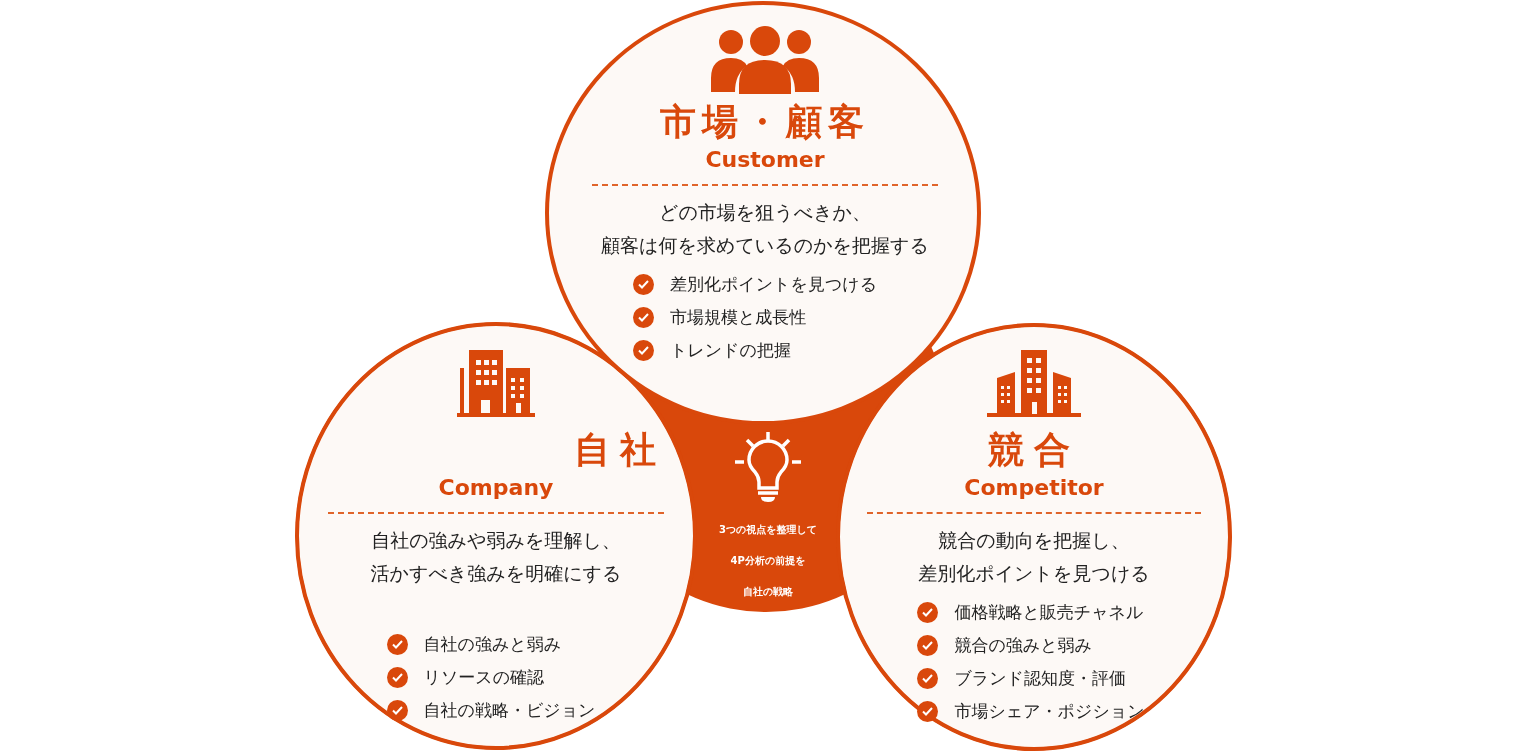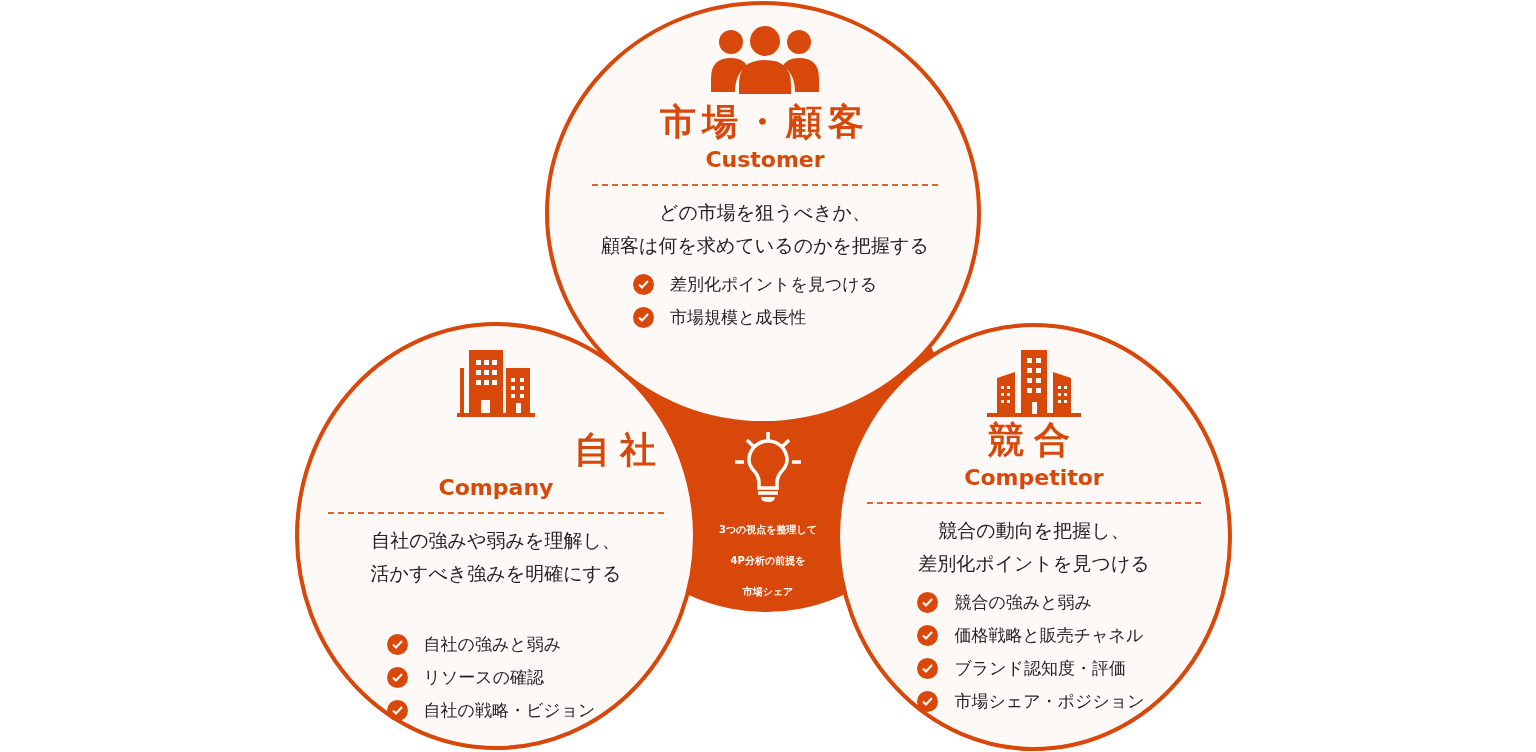--- a/index.html
+++ b/index.html
@@ -58,20 +58,28 @@
         </span>
         <span>差別化ポイントを見つける</span>
       </li>
     <li>
         <span class="chk">
           <svg width="11" height="9" viewBox="0 0 11 9">
             <path d="M1 4.5 L4 7.5 L10 1" fill="none" stroke="#fff" stroke-width="2"></path>
           </svg>
         </span>
         <span>市場規模と成長性</span>
+      </li>
+    <li>
+        <span class="chk">
+          <svg width="11" height="9" viewBox="0 0 11 9">
+            <path d="M1 4.5 L4 7.5 L10 1" fill="none" stroke="#fff" stroke-width="2"></path>
+          </svg>
+        </span>
+        <span>トレンドの把握</span>
       </li>
   </ul>
 </div>
 
 <div class="block" style="left:326px; top:348px; width:340px;">
   <svg class="icon" width="78" height="70" viewBox="0 0 78 70">
     <rect x="3" y="20" width="4" height="46" fill="#d9480b"></rect>
     <rect x="12" y="2" width="34" height="64" fill="#d9480b"></rect>
     <rect x="49" y="20" width="24" height="46" fill="#d9480b"></rect>
     <rect x="0" y="65" width="78" height="4" fill="#d9480b"></rect>
@@ -153,43 +161,43 @@
       <rect x="14" y="52" width="3" height="3"></rect>
         <rect x="20" y="52" width="3" height="3"></rect>
       <rect x="71" y="38" width="3" height="3"></rect>
         <rect x="77" y="38" width="3" height="3"></rect>
       <rect x="71" y="45" width="3" height="3"></rect>
         <rect x="77" y="45" width="3" height="3"></rect>
       <rect x="71" y="52" width="3" height="3"></rect>
         <rect x="77" y="52" width="3" height="3"></rect>
     </g>
   </svg>
-  <div class="title-ja" style="">競合</div>
+  <div class="title-ja" style="margin-top:10px;">競合</div>
   <div class="title-en">Competitor</div>
   <div class="divider" style="width:334px;"></div>
   <div class="desc">
     <div>競合の動向を把握し、</div>
     <div>差別化ポイントを見つける</div>
   </div>
   <ul class="checks" style="margin-left:-6px;">
     <li>
         <span class="chk">
           <svg width="11" height="9" viewBox="0 0 11 9">
             <path d="M1 4.5 L4 7.5 L10 1" fill="none" stroke="#fff" stroke-width="2"></path>
           </svg>
         </span>
+        <span>価格戦略と販売チャネル</span>
+      </li>
+    <li>
+        <span class="chk">
+          <svg width="11" height="9" viewBox="0 0 11 9">
+            <path d="M1 4.5 L4 7.5 L10 1" fill="none" stroke="#fff" stroke-width="2"></path>
+          </svg>
+        </span>
         <span>競合の強みと弱み</span>
-      </li>
-    <li>
-        <span class="chk">
-          <svg width="11" height="9" viewBox="0 0 11 9">
-            <path d="M1 4.5 L4 7.5 L10 1" fill="none" stroke="#fff" stroke-width="2"></path>
-          </svg>
-        </span>
-        <span>価格戦略と販売チャネル</span>
       </li>
     <li>
         <span class="chk">
           <svg width="11" height="9" viewBox="0 0 11 9">
             <path d="M1 4.5 L4 7.5 L10 1" fill="none" stroke="#fff" stroke-width="2"></path>
           </svg>
         </span>
         <span>ブランド認知度・評価</span>
       </li>
     <li>
@@ -212,15 +220,15 @@
       <line x1="2" y1="32" x2="11" y2="32"></line>
       <line x1="59" y1="32" x2="68" y2="32"></line>
       <path d="M26 58 V52 Q26 47 22 42 Q16 36 16 30 A19 19 0 0 1 54 30 Q54 36 48 42 Q44 47 44 52 V58 Z"></path>
       <line x1="25" y1="63" x2="45" y2="63"></line>
     </g>
     <path d="M28 67 H42 Q42 72 35 72 Q28 72 28 67 Z" fill="#ffffff"></path>
   </svg>
   <div class="center-text" style="margin-top:8px;">
     <div>3つの視点を整理して</div>
     <div>4P分析の前提を</div>
-    <div>市場シェア</div>
+    <div>自社の戦略</div>
   </div>
 </div>
 
 </body></html>

